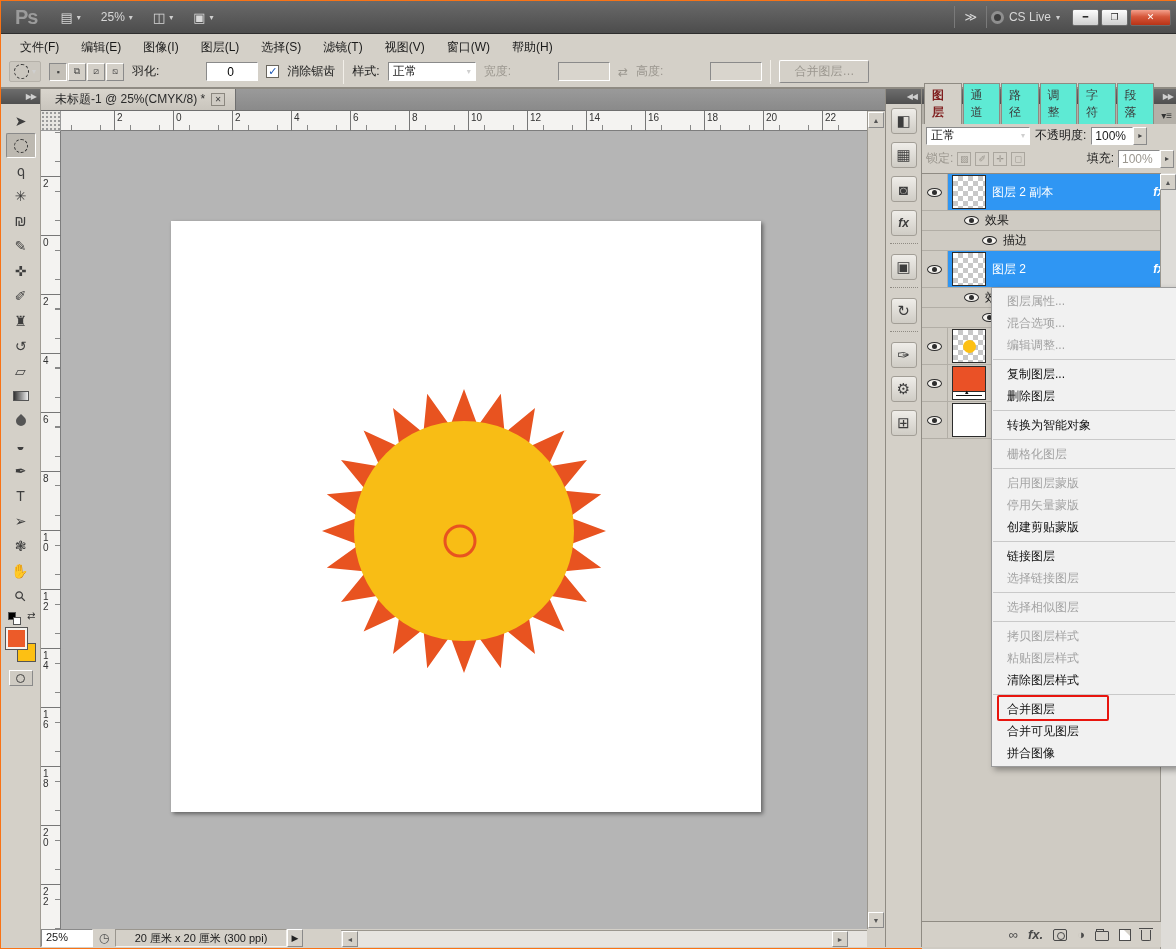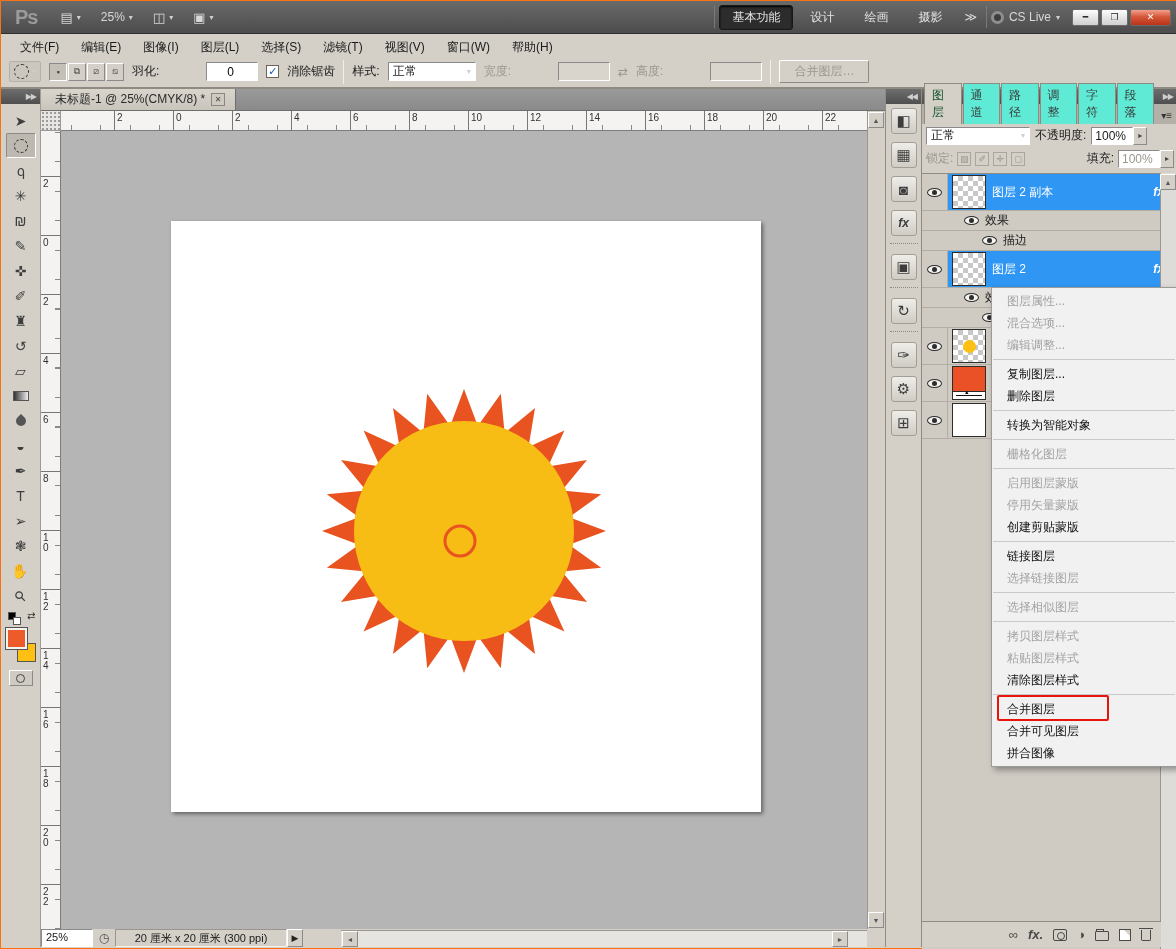--- a/index.html
+++ b/index.html
@@ -111,21 +111,21 @@
   #dock-icons { display:flex; flex-direction:column; align-items:center; }
   .dock-icon { width:26px; height:26px; margin:4px 0; display:flex; align-items:center; justify-content:center;
     font-size:15px; color:#3d3d3d; background:linear-gradient(#efede9,#cfccc5); border:1px solid #a29e96; border-radius:3px; }
   .dock-sep { width:28px; height:4px; border-top:1px dotted #8f8b83; margin:3px 0; }
   .fxtext { font-style:italic; font-weight:bold; font-size:12px; }
 
   
   #panels { position:absolute; left:920px; top:88px; width:256px; height:858px; background:#d4d0c8; border-left:1px solid #8f8b83; }
   #panel-tabs { position:absolute; left:0; top:15px; width:256px; height:20px; background:#b4b0a8; display:flex; align-items:flex-end; padding-left:2px; }
   .ptab { padding:3px 7px; font-size:12px; background:#5eead4; border:1px solid #8f8b83; border-bottom:none; margin-right:1px; color:#3c3c3c; }
-  .ptab.active { background:#d4d0c8; font-weight:normal; color:#14532d; }
+  .ptab.active { background:#d4d0c8; font-weight:bold; color:#7f1d1d; }
   #ptab-menu { margin-left:auto; padding:0 6px 3px; font-size:10px; color:#333; }
   #blendrow { position:absolute; left:0; top:35px; width:256px; height:23px; display:flex; align-items:center; gap:5px; padding:0 4px; }
   #blend-select { width:104px; height:18px; background:#fff; border:1px solid; border-color:#8a8a8a #fff #fff #8a8a8a; display:flex; justify-content:space-between; align-items:center; padding:0 4px; }
   .spinbox { display:flex; align-items:center; }
   .spinval { width:42px; height:18px; background:#fff; border:1px solid; border-color:#8a8a8a #fff #fff #8a8a8a; padding:1px 3px; }
   .spinarrow { width:14px; height:18px; border:1px solid; border-color:#fff #8a8a8a #8a8a8a #fff; background:#d4d0c8; font-size:8px; display:flex; align-items:center; justify-content:center; color:#444; }
   #lockrow { position:absolute; left:0; top:58px; width:256px; height:23px; display:flex; align-items:center; gap:4px; padding:0 4px; color:#9b978f; }
   .lockicon { width:14px; height:14px; border:1px solid #aaa69e; display:inline-flex; align-items:center; justify-content:center; font-size:9px; color:#9b978f; }
   #layerlist { position:absolute; left:0; top:84px; width:256px; height:836px; background:#cfcbc3; border-top:1px solid #8f8b83; overflow:hidden; }
   .lrow { position:relative; height:37px; display:flex; align-items:center; border-bottom:1px solid #b2aea6; background:#cfcbc3; }
@@ -189,26 +189,20 @@
     <span class="appbtn">
       <span class="gl">◫</span>
       <span class="dd">▾</span>
     </span>
     <span class="appbtn">
       <span class="gl">▣</span>
       <span class="dd">▾</span>
     </span>
     <div id="ws-group">
       <span class="vline"></span>
-      <span id="ws-buttons" style="display:flex;gap:4px;">
-          <span class="wsbtn active">基本功能</span>
-          <span class="wsbtn">设计</span>
-          <span class="wsbtn">绘画</span>
-          <span class="wsbtn">摄影</span>
-        </span>
       <span class="appbtn">≫</span>
       <span class="vline"></span>
       <span id="cslive">
         <span class="ring"></span>
         <span>CS Live</span>
         <span class="dd">▾</span>
       </span>
       <span id="winctl">
         <span class="wbtn">━</span>
         <span class="wbtn">❐</span>

